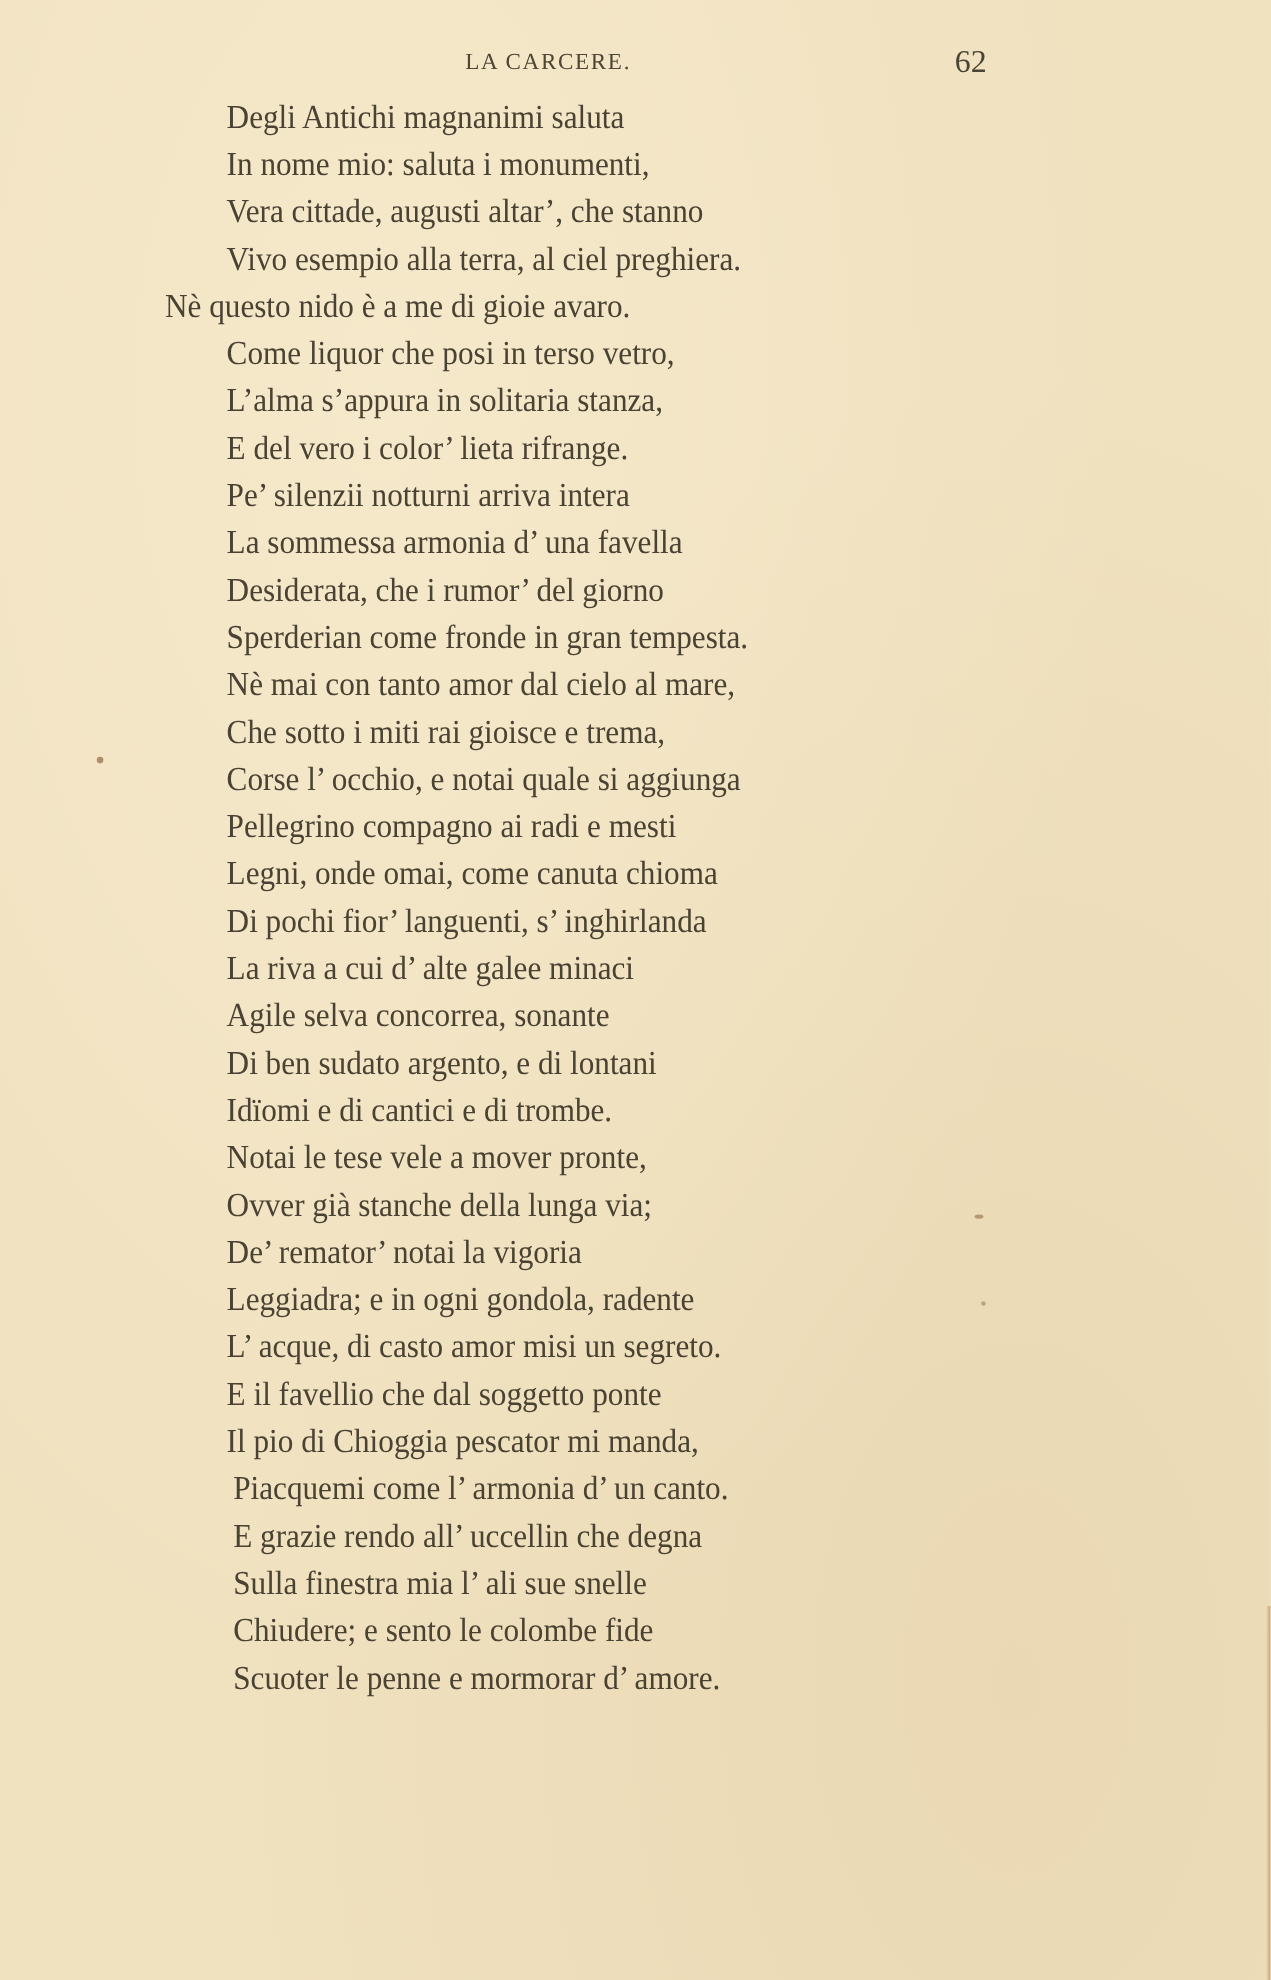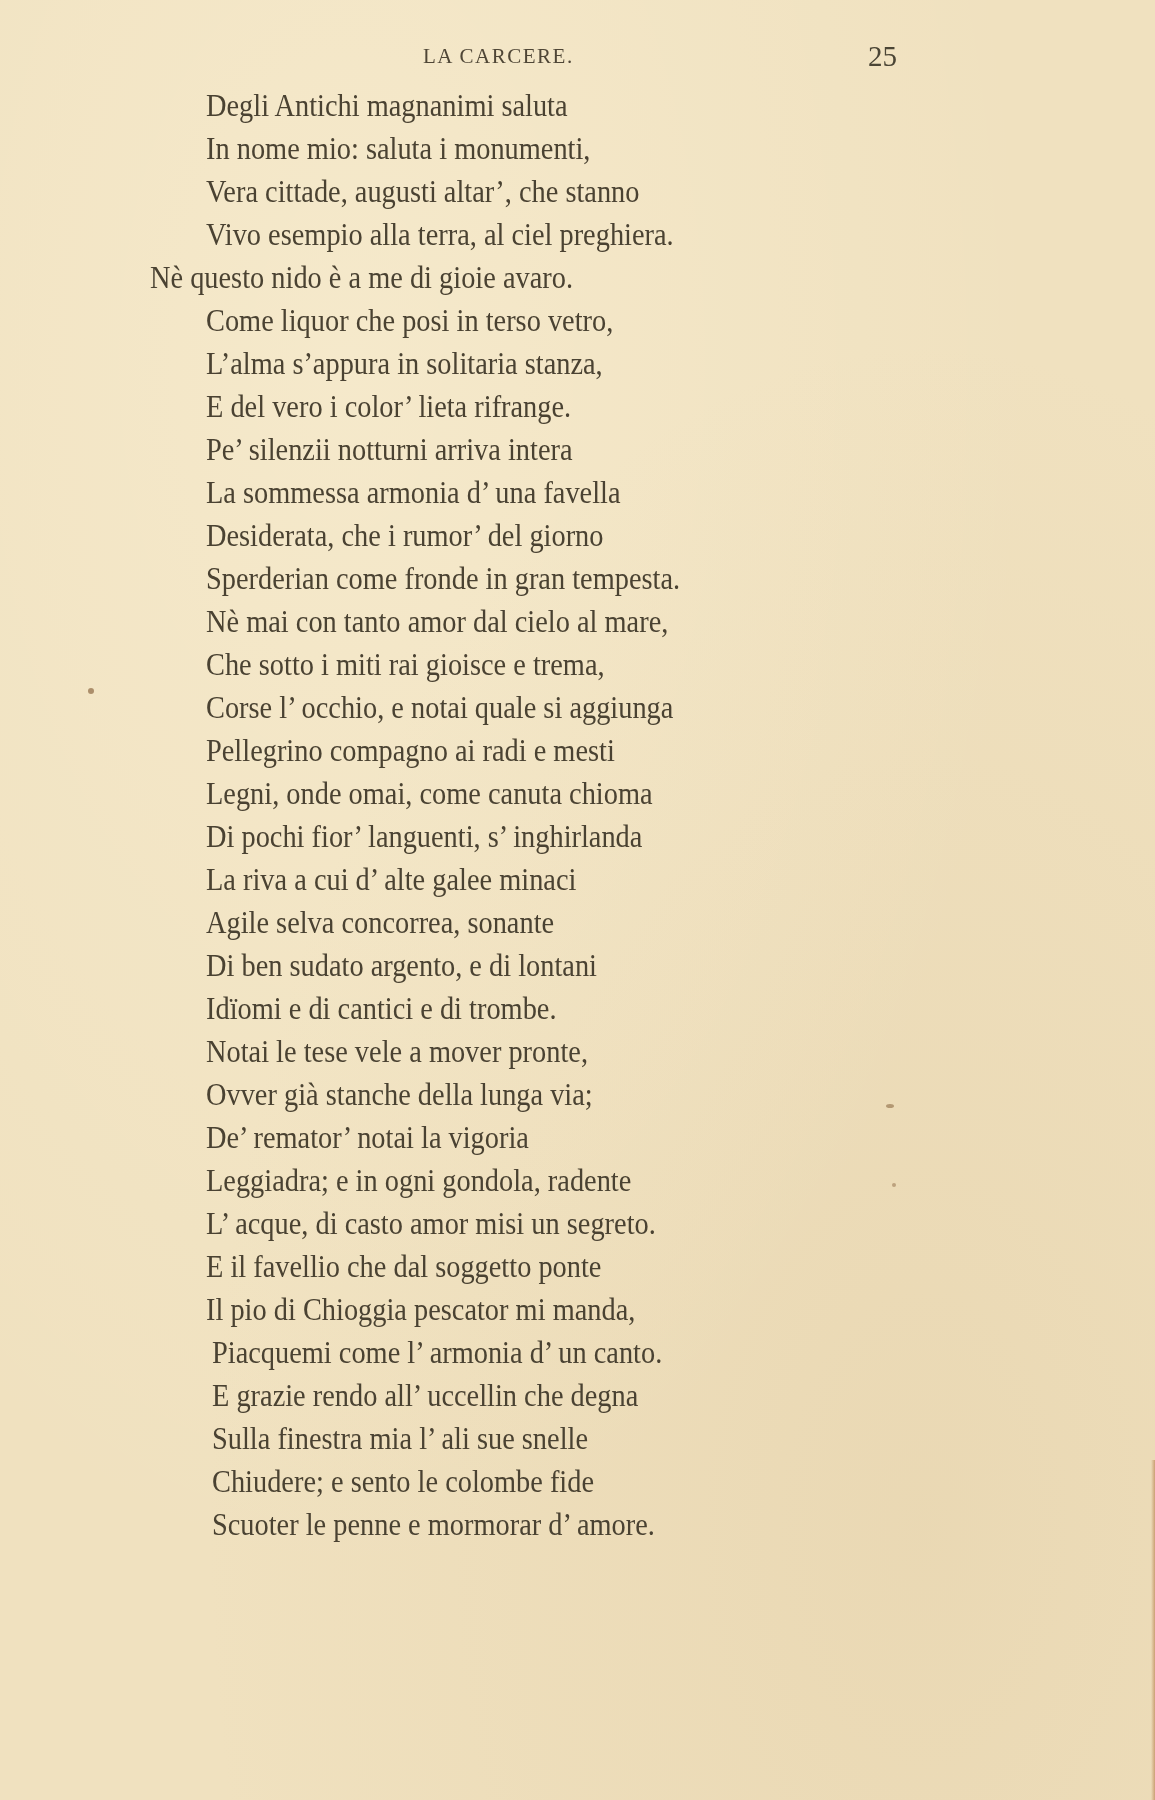--- a/index.html
+++ b/index.html
@@ -78,21 +78,21 @@
   }
 </style>
 </head>
 <body>
 
 <div class="page">
   <div class="page-edge"></div>
 
   <div class="running-head">
     <span class="running-title">LA CARCERE.</span>
-    <span class="page-number">25</span>
+    <span class="page-number">62</span>
   </div>
 
   <div class="verse">
     <div class="line" style="top:0px">Degli Antichi magnanimi saluta</div>
     <div class="line" style="top:43px">In nome mio: saluta i monumenti,</div>
     <div class="line" style="top:86px">Vera cittade, augusti altar’, che stanno</div>
     <div class="line" style="top:129px">Vivo esempio alla terra, al ciel preghiera.</div>
     <div class="line outdent" style="top:172px">Nè questo nido è a me di gioie avaro.</div>
     <div class="line" style="top:215px">Come liquor che posi in terso vetro,</div>
     <div class="line" style="top:258px">L’alma s’appura in solitaria stanza,</div>

